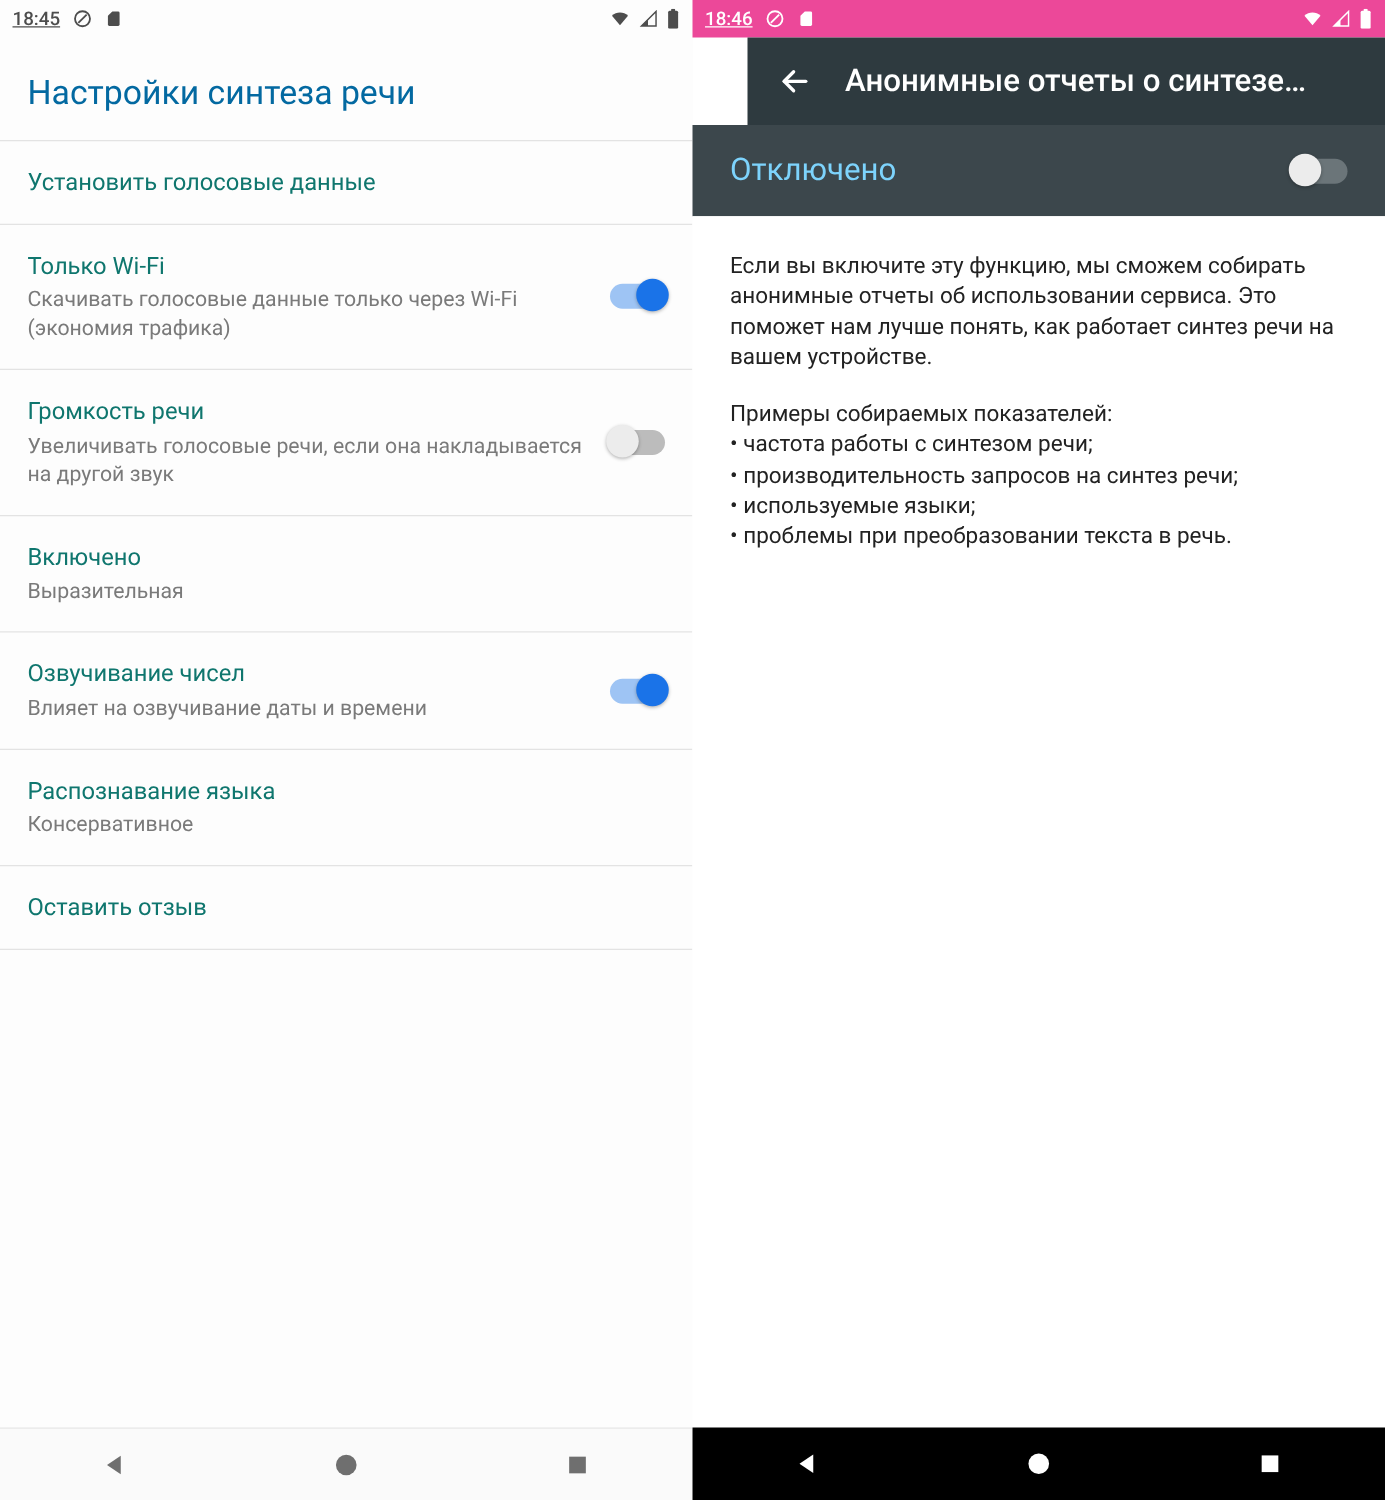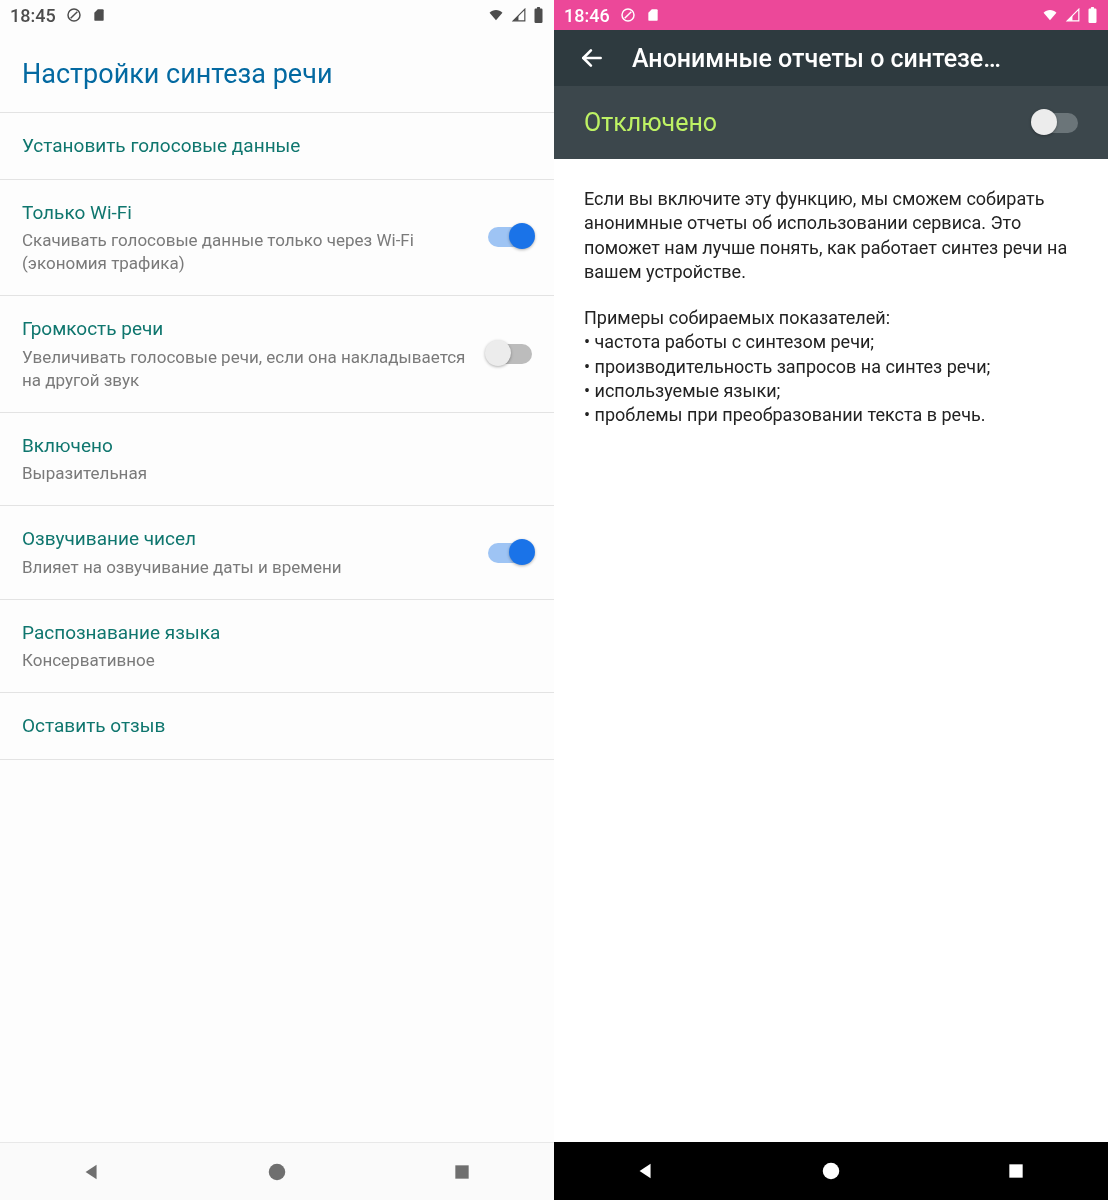--- a/index.html
+++ b/index.html
@@ -20,22 +20,23 @@
   }
   .phone.left  { background: #fafafa; }
   .phone.right { background: #ffffff; }
 
   
   .statusbar {
     height: 30px;
     display: flex;
     align-items: center;
     padding: 0 10px;
-    font-size: 18px;
+    font-size: 15px;
     font-weight: 500;
+    text-decoration: underline;
   }
   .statusbar.light { color: #4d4d4d; background: #fdfdfd; }
   .statusbar.dark  { color: #ffffff; background: #ec4899; justify-content: flex-end; }
   .sb-spacer { flex: 1; }
   .sb-ic { margin-left: 6px; display: inline-flex; align-items: center; }
   .sb-ic.left-ic { margin-left: 10px; margin-right: 0; }
 
   
   .l-header {
     padding: 28px 22px 22px;
@@ -85,40 +86,41 @@
     align-items: center;
     justify-content: space-around;
     border-top: 1px solid #e8e8e8;
   }
   .navbar.light { background: #fafafa; }
   .navbar.dark  { background: #000000; border-top: none; }
   .nav-btn { width: 80px; display:flex; justify-content:center; }
 
   
   .r-appbar {
-    height: 56px;
+    height: 70px;
     background: #2e3a3f;
     color: #fff;
     display: flex;
     align-items: center;
     padding: 0 16px;
+    margin-left: 44px;
   }
   .r-appbar .back { width: 44px; display:flex; justify-content:center; }
   .r-appbar-title {
     font-size: 25px;
     font-weight: 500;
     margin-left: 18px;
     white-space: nowrap;
     overflow: hidden;
     text-overflow: ellipsis;
     flex: 1;
   }
   .r-toggle {
     background: #3c474c;
-    color: #bef264;
+    color: #7dd3fc;
     display: flex;
     align-items: center;
     padding: 22px 30px;
   }
   .r-toggle-label { flex: 1; font-size: 25px; }
   .r-body {
     padding: 28px 30px;
     color: #222;
     font-size: 18px;
     line-height: 1.35;

